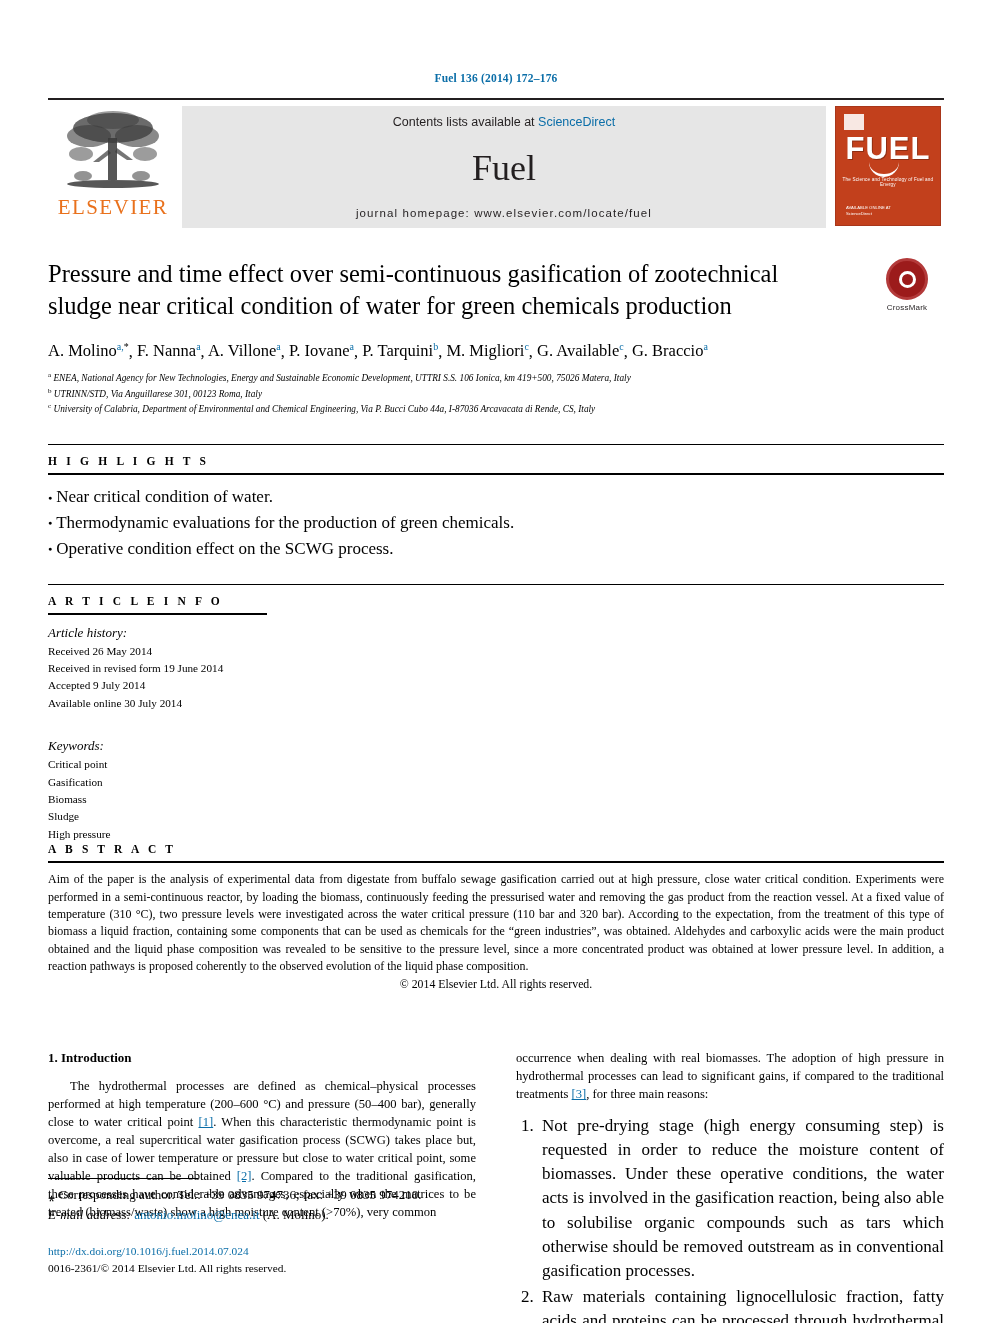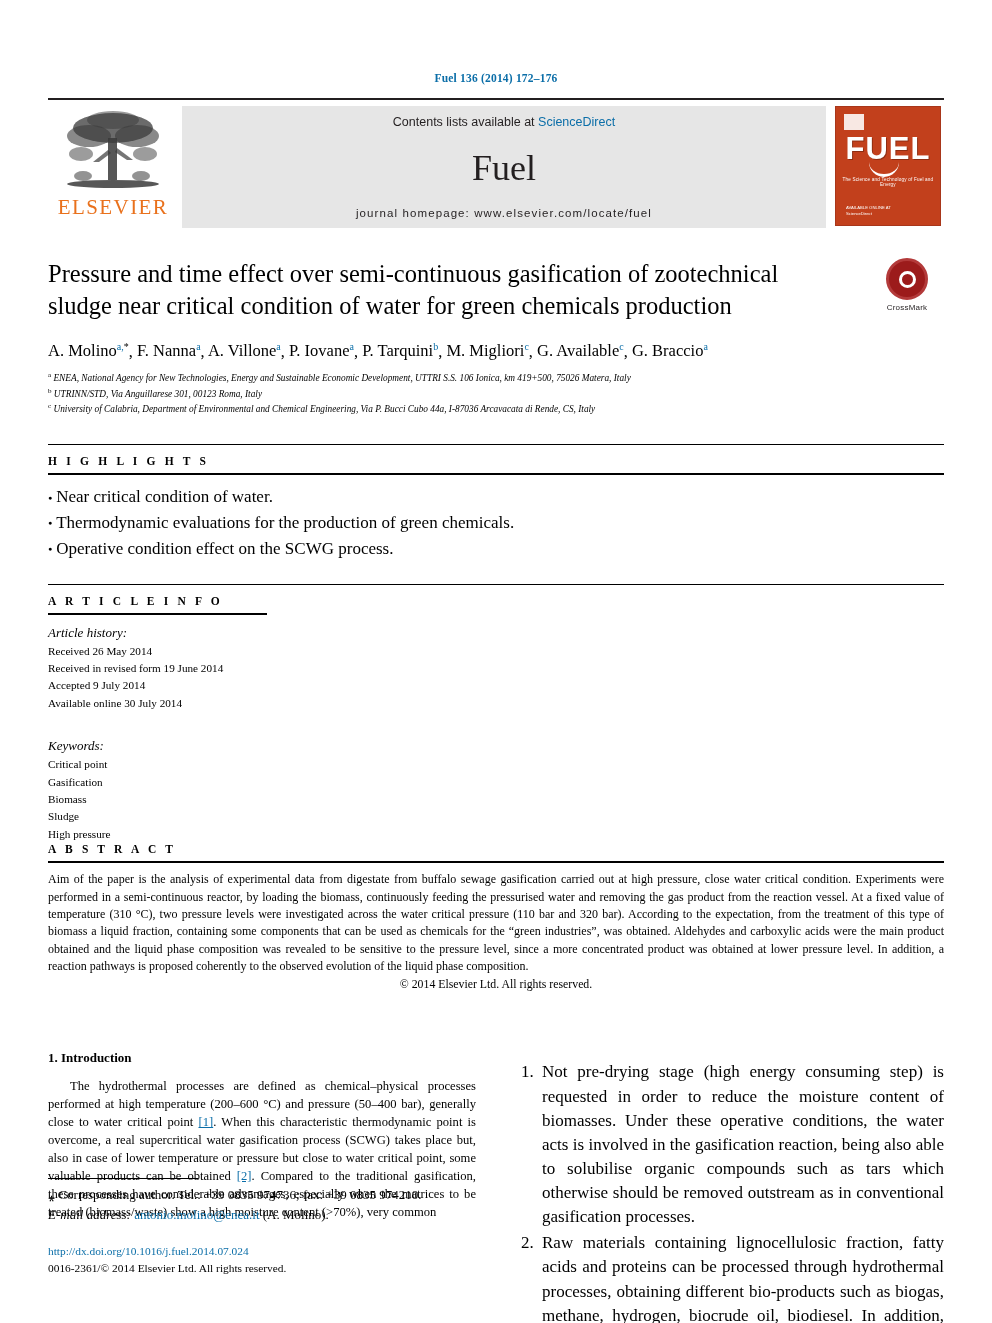--- a/index.html
+++ b/index.html
@@ -481,20 +481,21 @@
     </div>
   </div>
 
   <div class="body-cols">
     <div class="body-col">
       <div class="sec-heading">1. Introduction</div>
       <p class="para"><span>The hydrothermal processes are defined as chemical–physical processes performed at high temperature (200–600 °C) and pressure (50–400 bar), generally close to water critical point </span><a href="#" class="ref-link">[1]</a><span>. When this characteristic thermodynamic point is overcome, a real supercritical water gasification process (SCWG) takes place but, also in case of lower temperature or pressure but close to water critical point, some valuable products can be obtained </span><a href="#" class="ref-link">[2]</a><span>. Compared to the traditional gasification, these processes have considerable advantages, especially when the matrices to be treated (biomass/waste) show a high moisture content (&gt;70%), very common</span></p>
     </div>
 
     <div class="body-col">
+      <p class="para noindent"><span>occurrence when dealing with real biomasses. The adoption of high pressure in hydrothermal processes can lead to significant gains, if compared to the traditional treatments </span><a href="#" class="ref-link">[3]</a><span>, for three main reasons:</span></p>
       <ol class="reasons">
         <li>Not pre-drying stage (high energy consuming step) is requested in order to reduce the moisture content of biomasses. Under these operative conditions, the water acts is involved in the gasification reaction, being also able to solubilise organic compounds such as tars which otherwise should be removed outstream as in conventional gasification processes.</li>
         <li>Raw materials containing lignocellulosic fraction, fatty acids and proteins can be processed through hydrothermal processes, obtaining different bio-products such as biogas, methane, hydrogen, biocrude oil, biodiesel. In addition, under controlled</li>
       </ol>
     </div>
   </div>
 
   <div class="footnote">
     <div class="footnote-rule"></div>
     <div>⁎ Corresponding author. Tel.: +39 0835 974736; fax: +39 0835 974210.</div>

